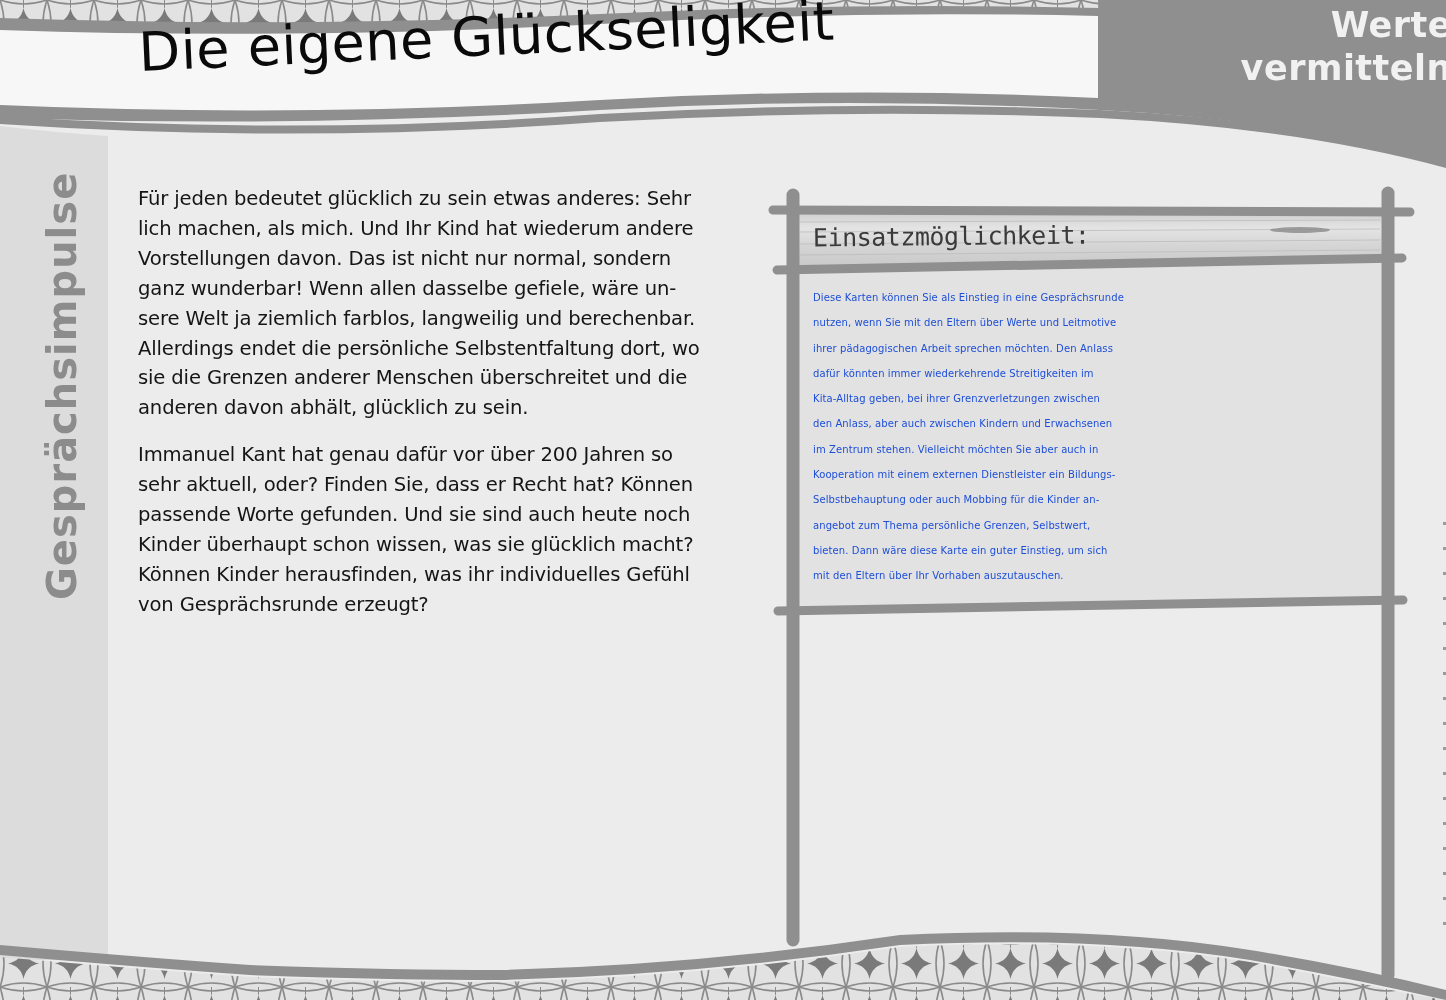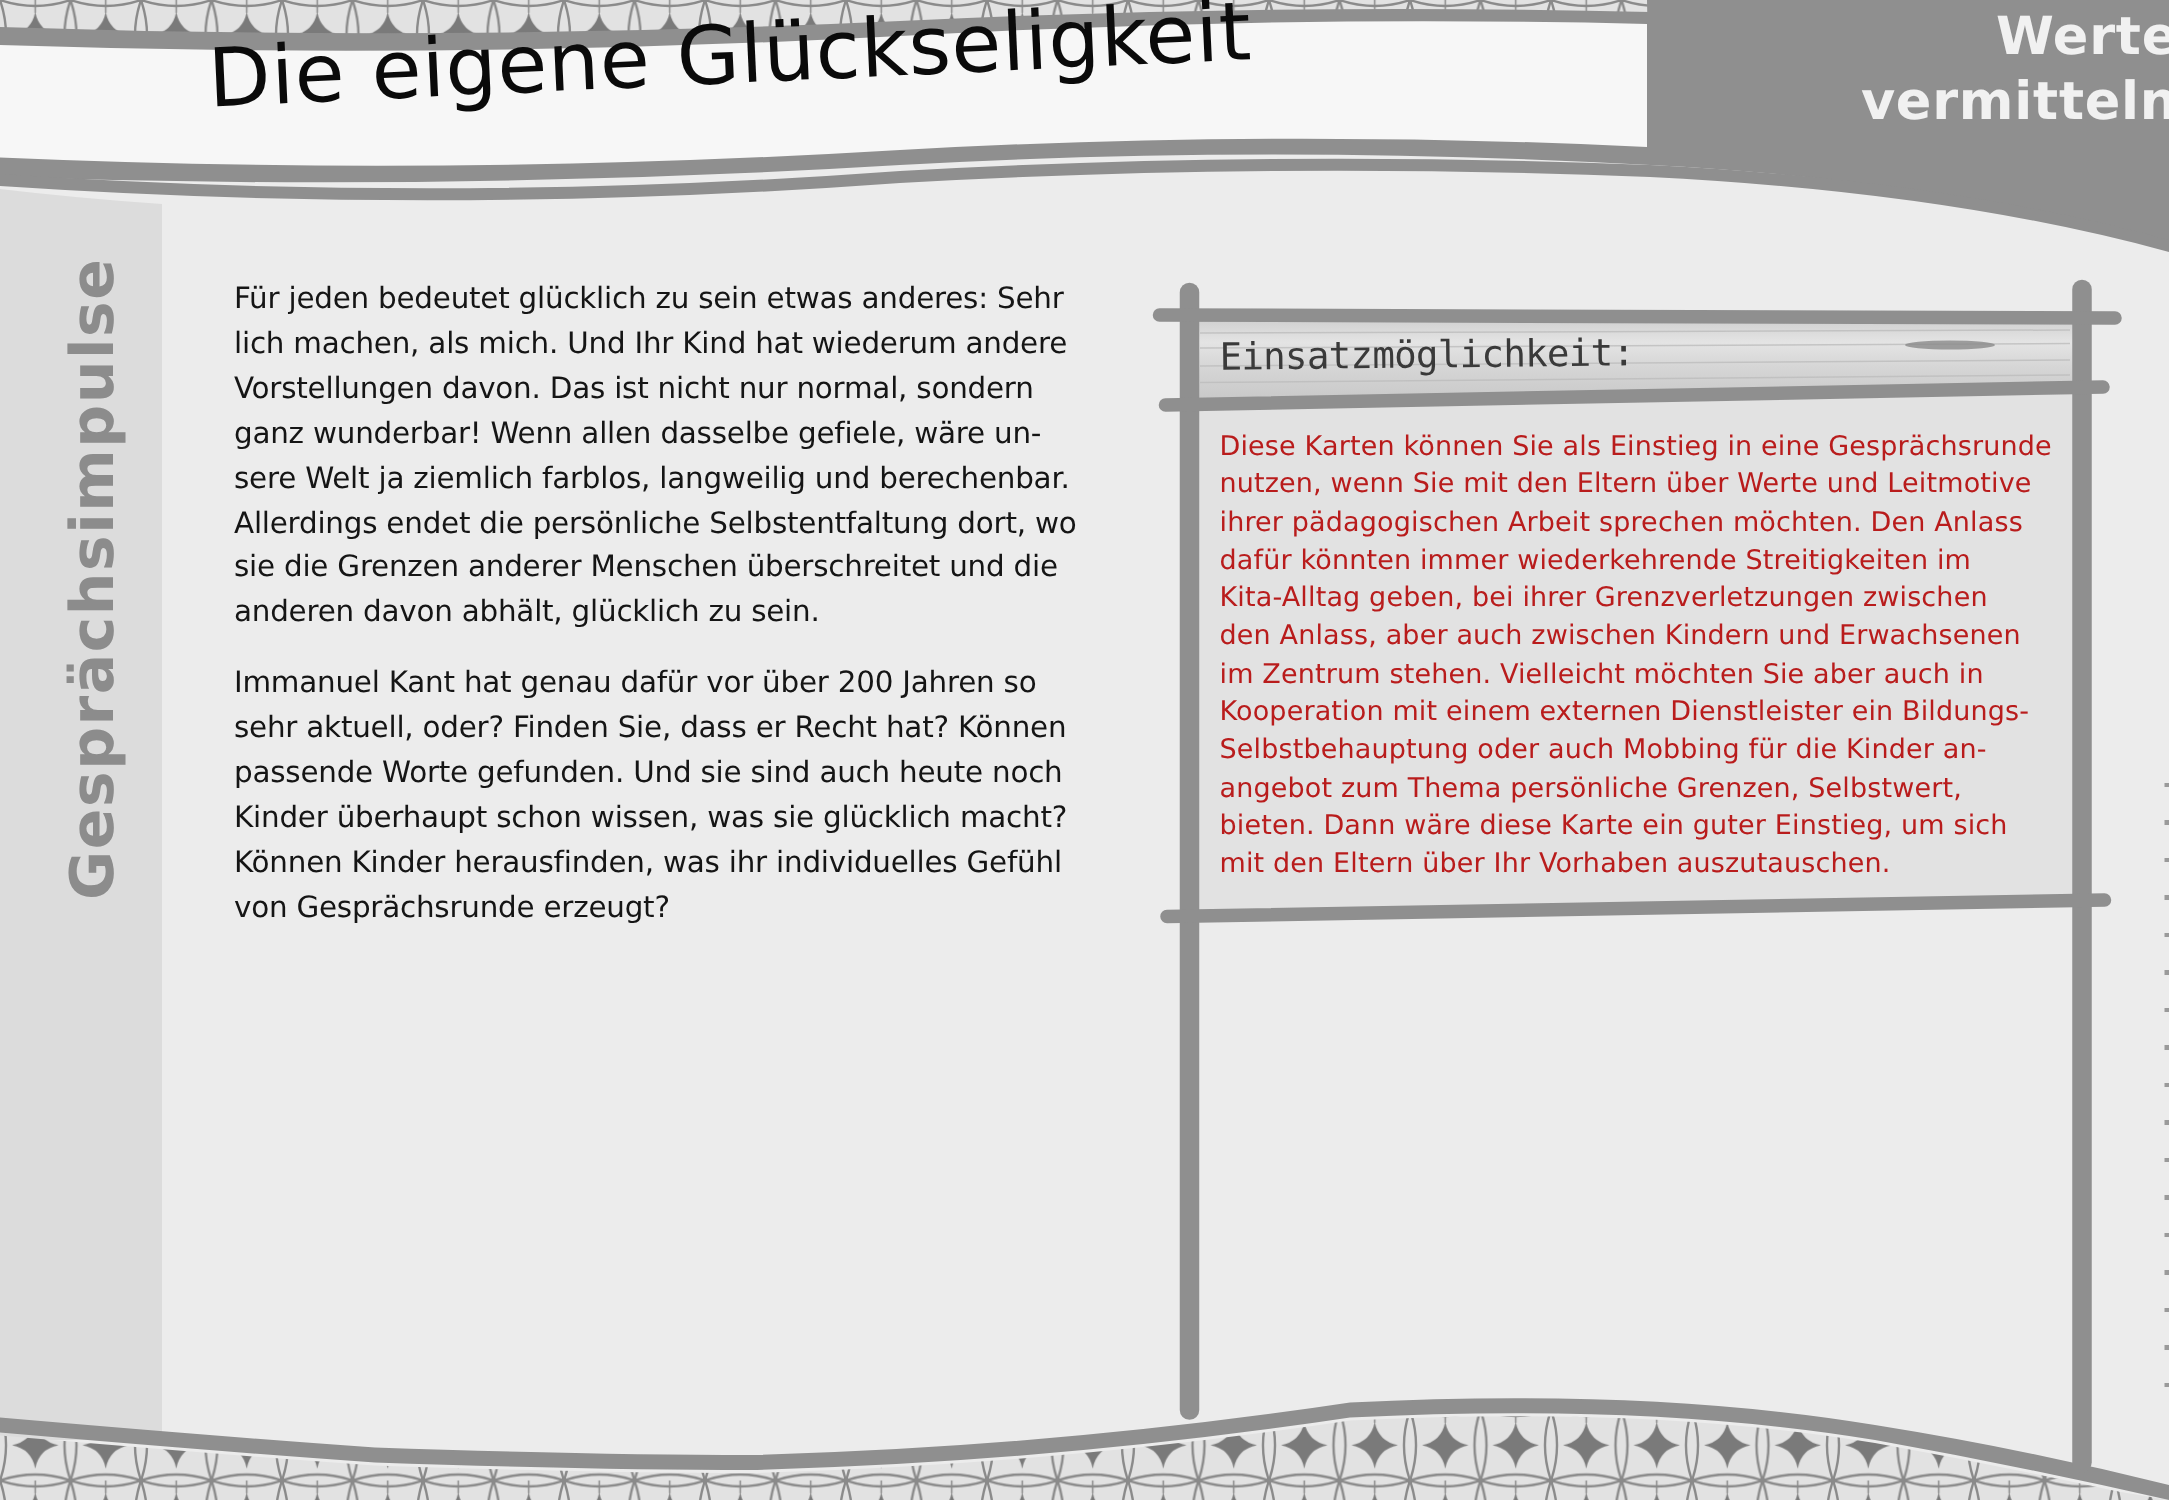--- a/index.html
+++ b/index.html
@@ -24,36 +24,36 @@
     letter-spacing:0.5px;
   }
   .side-label {
     position:absolute; left:42px; top:600px;
     transform:rotate(-90deg); transform-origin:left top;
     font-family:"DejaVu Sans", sans-serif; font-weight:bold;
     font-size:40px; color:#8c8c8c; white-space:nowrap; letter-spacing:1px;
     width:420px; line-height:40px;
   }
   .body-text {
-    position:absolute; left:156px; top:184px; width:610px;
+    position:absolute; left:138px; top:184px; width:610px;
     font-family:"DejaVu Sans", sans-serif; font-size:19.6px; line-height:29.9px;
     color:#151515; letter-spacing:-0.15px;
   }
   .body-text p { margin:0 0 17px 0; }
   .body-text .ln { display:block; white-space:nowrap; }
 
   .board-heading {
     position:absolute; left:813px; top:222px;
     font-family:"DejaVu Sans Mono", monospace; font-size:25px; color:#3a3a3a;
     transform:rotate(-0.6deg); letter-spacing:-0.5px;
   }
   .board-text {
     position:absolute; left:813px; top:285px; width:560px;
-    font-family:"DejaVu Sans", sans-serif; font-size:18px; line-height:25.3px;
-    color:#b91c1c; letter-spacing:0.1px;
+    font-family:"DejaVu Sans", sans-serif; font-size:10px; line-height:25.3px;
+    color:#1d4ed8; letter-spacing:0.1px;
   }
   .board-text .ln { display:block; white-space:nowrap; }
   .edge-marks {
     position:absolute; left:1443px; top:500px; width:3px; height:430px;
     background:repeating-linear-gradient(to bottom, transparent 0 22px, #9a9a9a 22px 25px);
   }
 </style>
 </head>
 <body>
 

